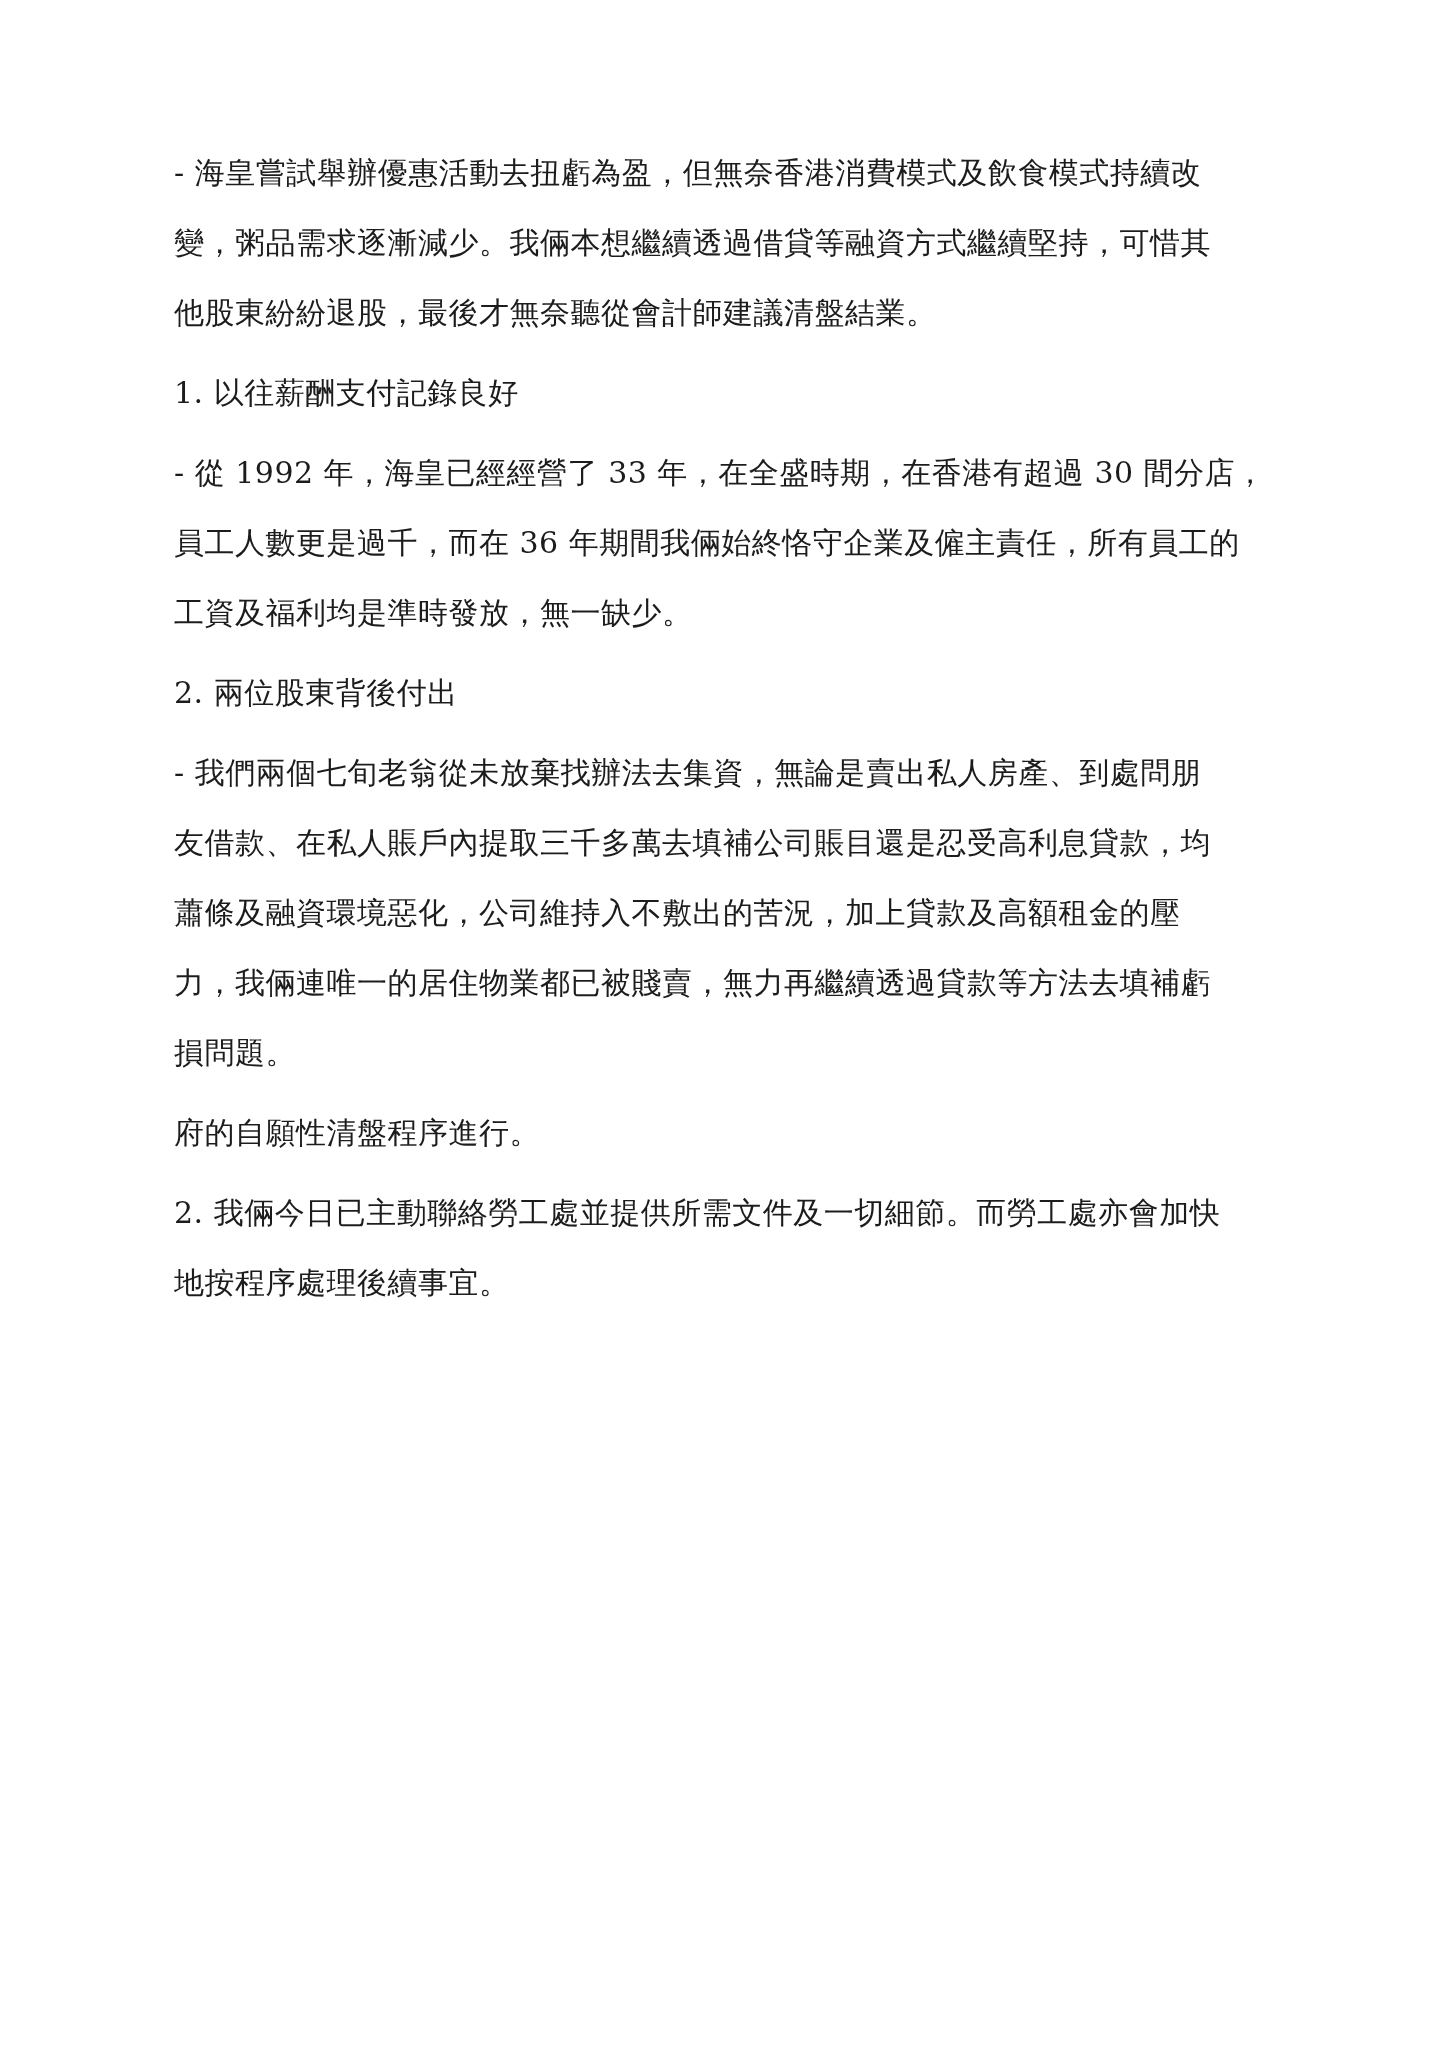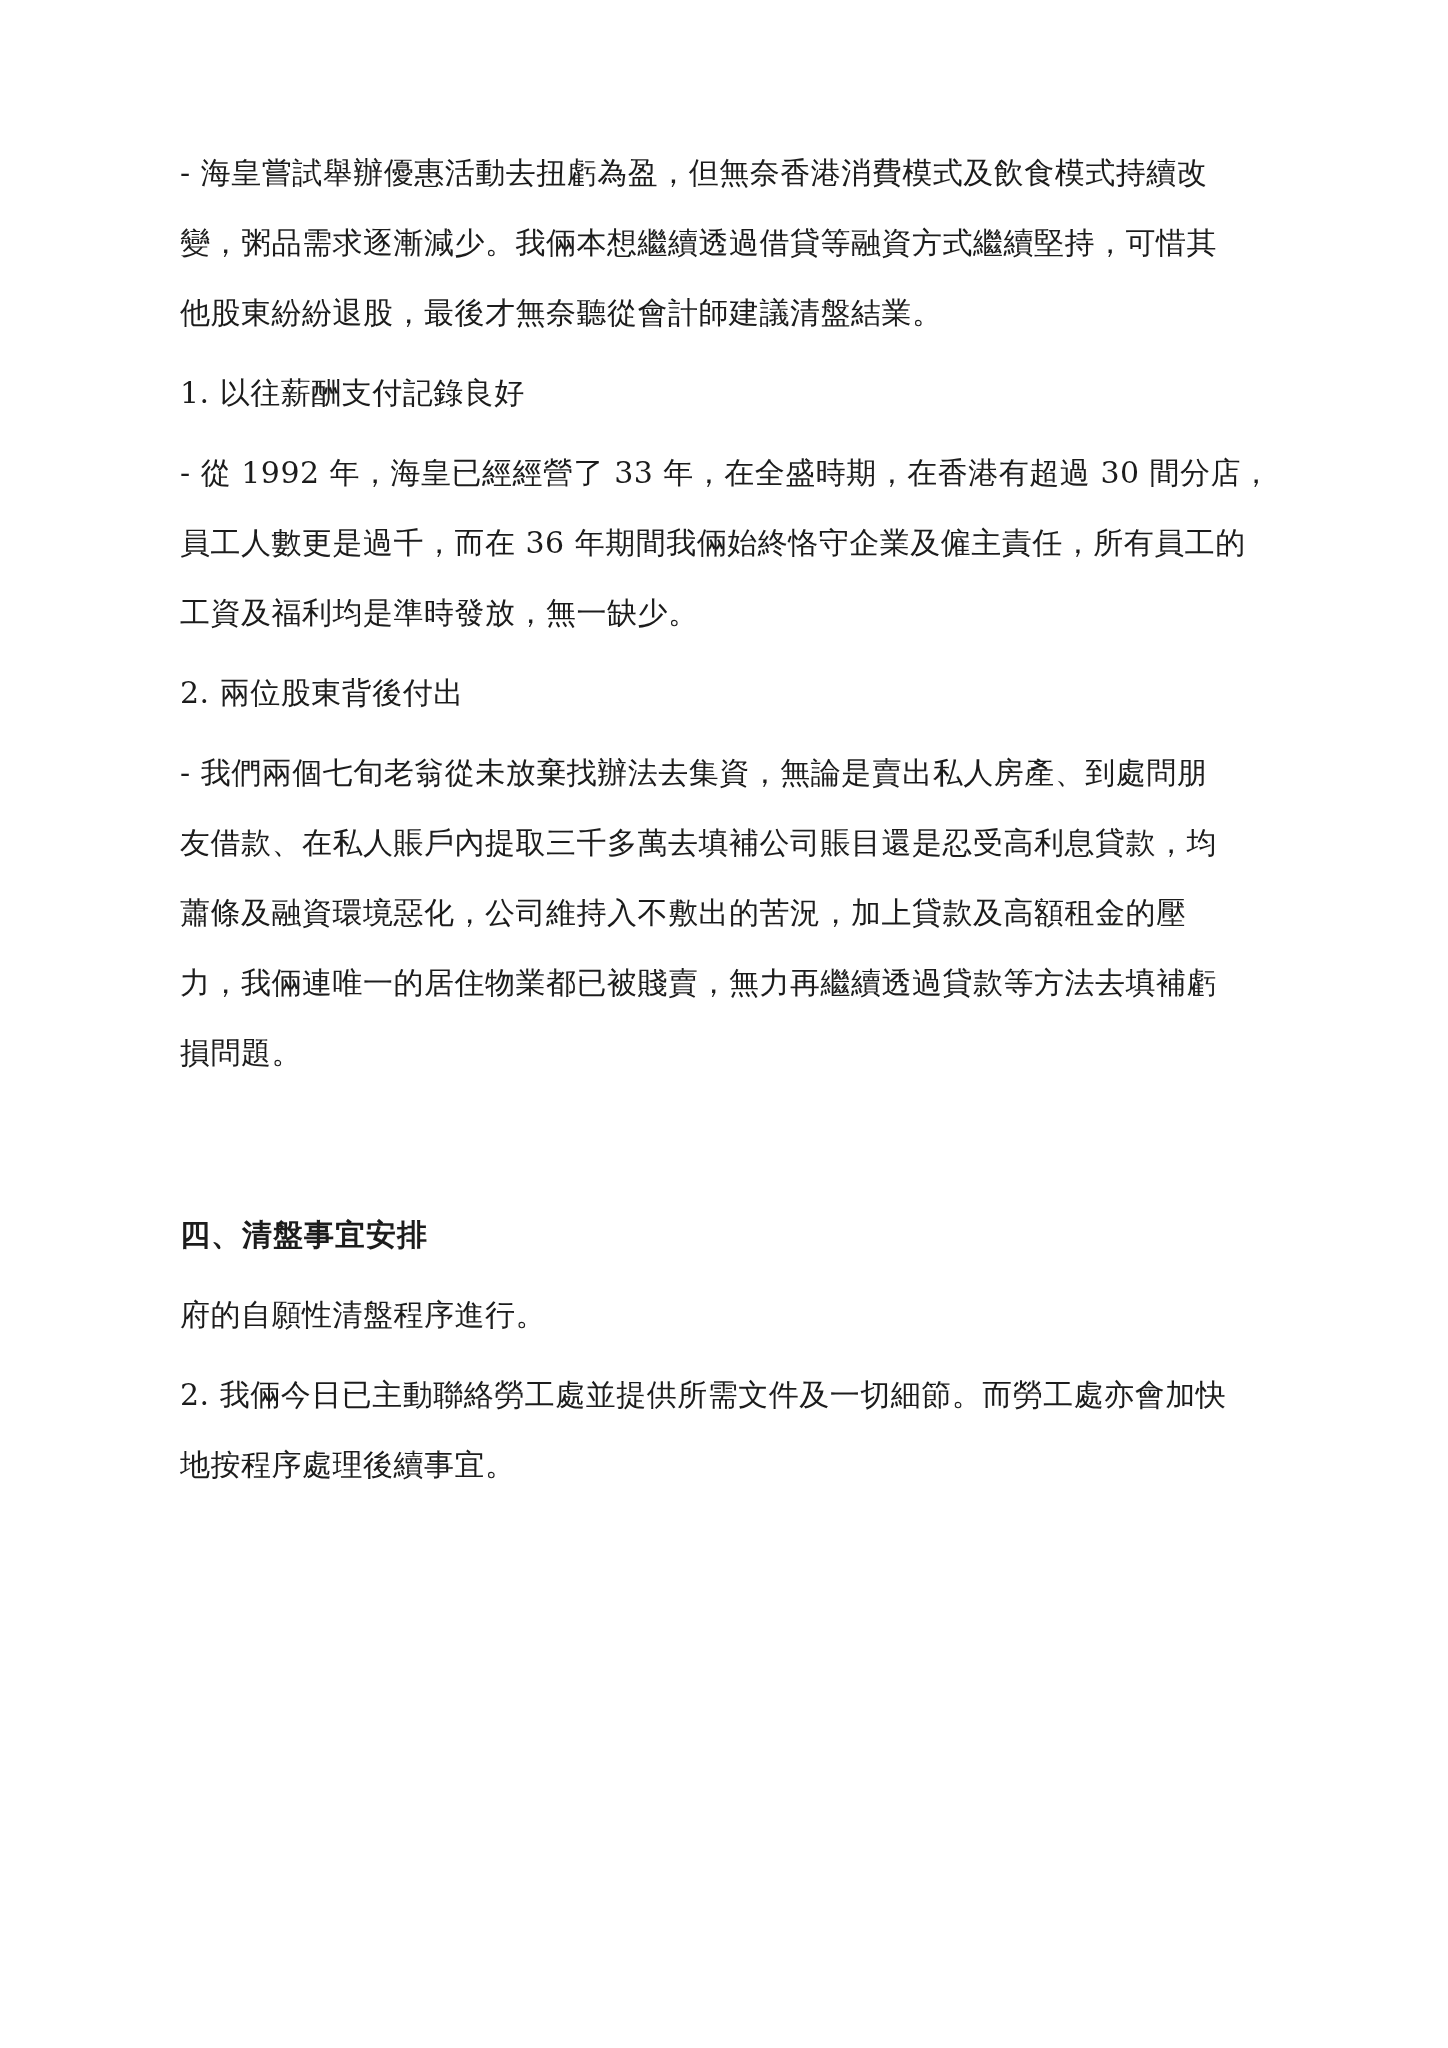--- a/index.html
+++ b/index.html
@@ -13,21 +13,21 @@
     height: 2048px;
     margin: 0 auto;
     background: #ffffff;
     box-sizing: border-box;
     padding: 138px 170px 0 170px;
     color: #1c1c1c;
     font-family: "DejaVu Serif", "Liberation Serif", serif;
     font-size: 30px;
   }
   .block {
-    margin: 0 0 10px 10px;
+    margin: 0 0 10px 4px;
   }
   .line {
     line-height: 70px;
     height: 70px;
     white-space: nowrap;
     letter-spacing: 0.5px;
   }
   .heading .line {
     font-weight: 700;
     letter-spacing: 1px;
@@ -63,23 +63,20 @@
   </div>
 
   <div class="block">
     <div class="line">- 我們兩個七旬老翁從未放棄找辦法去集資，無論是賣出私人房產、到處問朋</div>
     <div class="line">友借款、在私人賬戶內提取三千多萬去填補公司賬目還是忍受高利息貸款，均</div>
     <div class="line">蕭條及融資環境惡化，公司維持入不敷出的苦況，加上貸款及高額租金的壓</div>
     <div class="line">力，我倆連唯一的居住物業都已被賤賣，無力再繼續透過貸款等方法去填補虧</div>
     <div class="line">損問題。</div>
   </div>
 
-  <div class="block heading section-gap">
-    <div class="line">四、清盤事宜安排</div>
-  </div>
 
   <div class="block">
     <div class="line">府的自願性清盤程序進行。</div>
   </div>
 
   <div class="block">
     <div class="line">2. 我倆今日已主動聯絡勞工處並提供所需文件及一切細節。而勞工處亦會加快</div>
     <div class="line">地按程序處理後續事宜。</div>
   </div>
 

